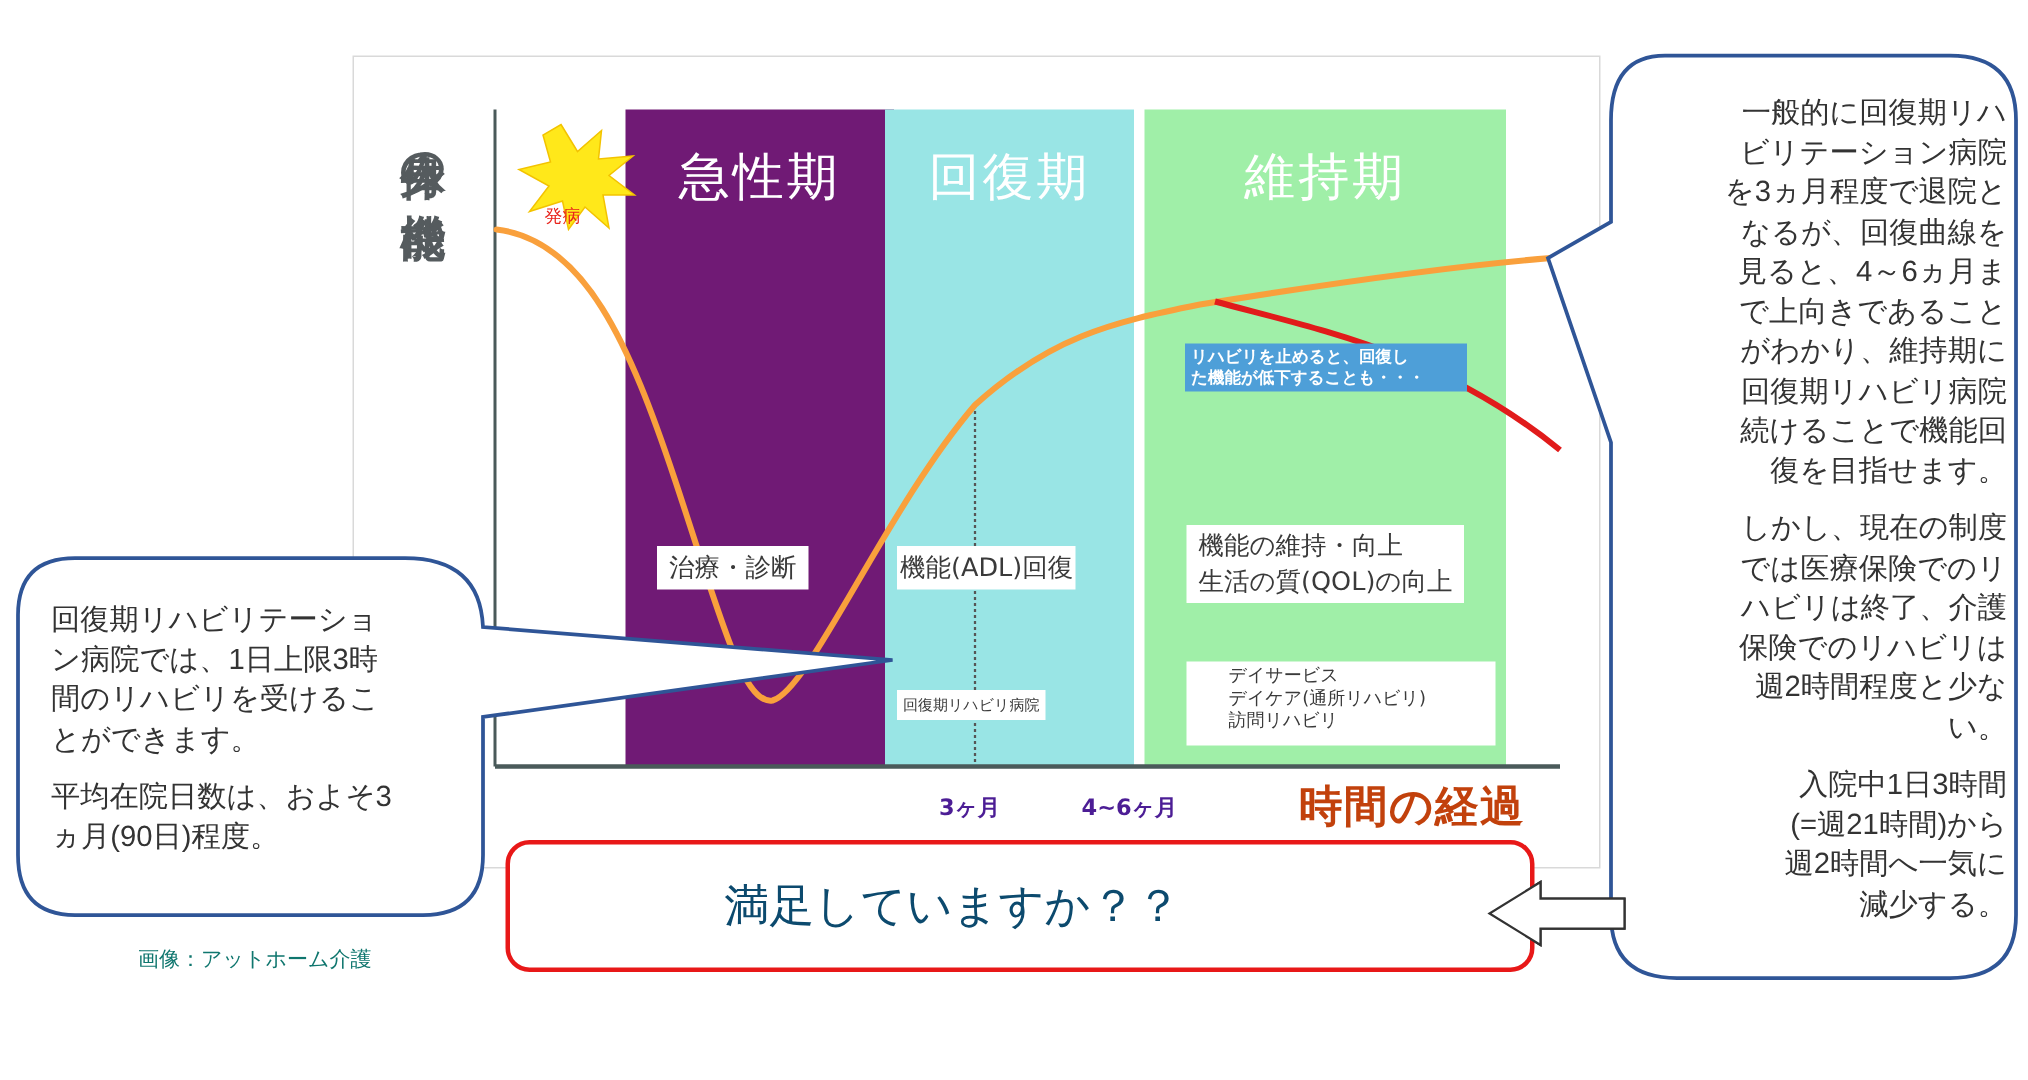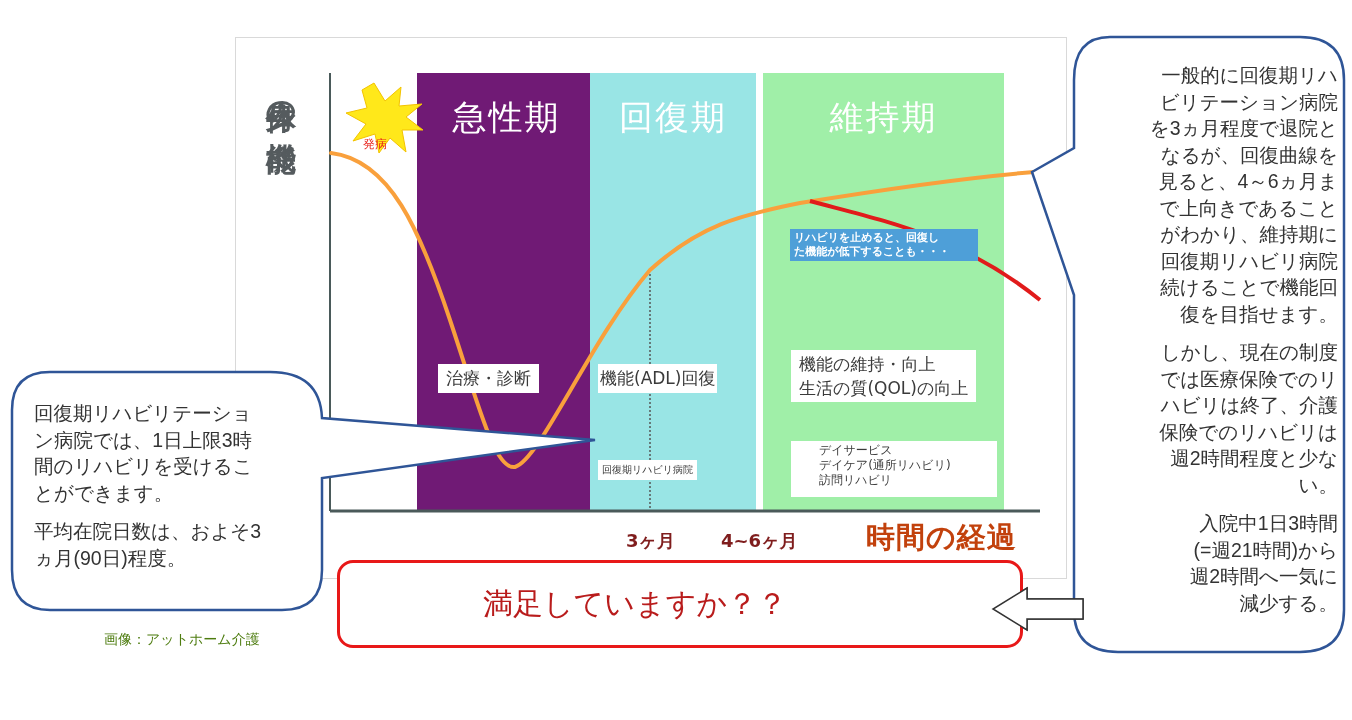--- a/index.html
+++ b/index.html
@@ -4,27 +4,27 @@
   <style>
     html, body { margin:0; padding:0; }
     body { width:1352px; height:720px; background:#ffffff; position:relative; overflow:hidden;
            font-family:"DejaVu Sans", "Liberation Sans", sans-serif; color:#333; }
     .frame { position:absolute; left:235px; top:37px; width:830px; height:540px; border:1px solid #d9d9d9; background:#fff; }
     .axis-y-label { position:absolute; left:262px; top:78px; width:40px; font-size:30px; font-weight:bold; color:#555b5e;
                     line-height:41px; text-align:center; writing-mode:vertical-rl; letter-spacing:2px; }
     .band { position:absolute; top:73px; height:437px; }
     .band-title { position:absolute; top:22px; left:0; right:0; text-align:center; color:#fff; font-size:34px; font-weight:normal; letter-spacing:2px; }
     .label-box { position:absolute; background:#fff; color:#3a3a3a; font-weight:normal; white-space:nowrap;margin-top:29px; }
-    .tick { position:absolute; top:529px; font-size:18px; font-weight:bold; color:#7f1d1d; }
+    .tick { position:absolute; top:529px; font-size:15px; font-weight:bold; color:#4c1d95; }
     .axis-x-label { position:absolute; left:866px; top:518px; font-size:29px; font-weight:bold; color:#c2410c; letter-spacing:1px; }
     .callout-text { position:absolute; font-family:"Liberation Sans", sans-serif; font-size:19.5px; line-height:26.5px; color:#333; }
     .callout-text p { margin:0; }
     .question { position:absolute; left:337px; top:560px; width:686px; height:88px; border:3px solid #e81818; border-radius:16px;
-                background:#fff; display:flex; align-items:center; justify-content:center; font-size:30px; color:#b91c1c; box-sizing:border-box; padding-right:90px; }
-    .credit { position:absolute; left:104px; top:631px; font-size:14px; color:#4d7c0f; }
+                background:#fff; display:flex; align-items:center; justify-content:center; font-size:30px; color:#0c4a6e; box-sizing:border-box; padding-right:90px; }
+    .credit { position:absolute; left:92px; top:631px; font-size:14px; color:#0f766e; }
     .note-blue { position:absolute; left:790px; top:229px; width:180px; background:#4e9fd8; color:#fff; font-size:11px; line-height:14px; padding:2px 4px; font-weight:bold; }
   </style>
 </head>
 <body>
 
 <div class="frame"></div>
 
 <div class="axis-y-label">身体の機能</div>
 
 <div class="band" style="left:417px;width:179px;background:#701a75;">

